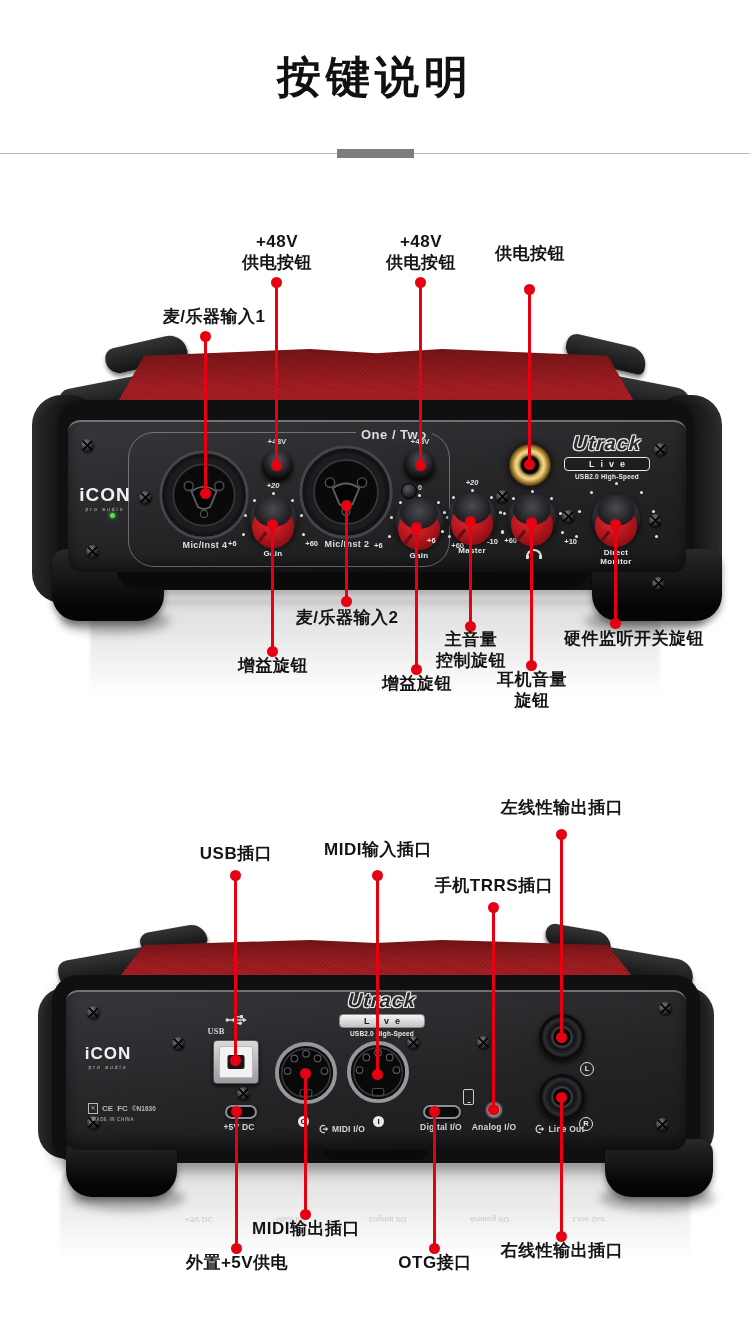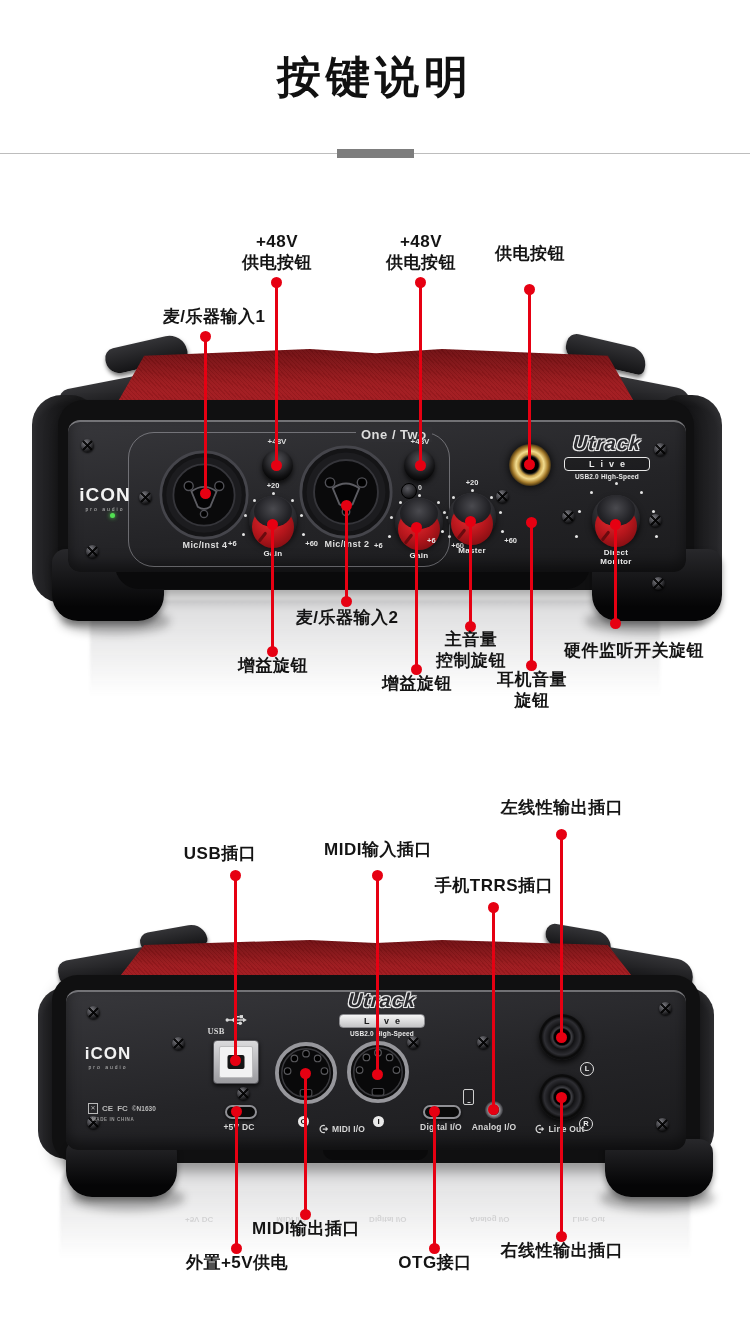--- a/index.html
+++ b/index.html
@@ -82,21 +82,21 @@
   .k-ring{position:absolute;left:21px;top:17px;width:48px;height:48px;border-radius:50%;
         background:radial-gradient(circle at 50% 30%,#515157,#29292d 55%,#0d0d0e 82%);
         box-shadow:0 4px 6px rgba(0,0,0,.65);}
   .k-red{position:absolute;left:24px;top:27px;width:42px;height:42px;border-radius:50%;
         background:radial-gradient(circle at 42% 32%,#e52a30,#b5161c 48%,#7b0d11 88%);}
   .k-cap{position:absolute;left:26px;top:17px;width:38px;height:31px;border-radius:50%;
         background:radial-gradient(ellipse at 50% 42%,#4a4a4f,#222226 62%,#141416);}
   .k-pointer{position:absolute;left:33px;top:52px;width:3px;height:12px;background:#6a0b0f;
         border-radius:2px;transform:rotate(38deg);}
   .kt{position:absolute;font-size:7.5px;color:#e4e4e4;font-weight:bold;}
-  .kt-top{left:0;right:0;top:2px;text-align:center;}
+  .kt-top{left:0;right:0;top:2px;text-align:center;font-style:italic;}
   .kt-bl{left:0px;top:60px;}
   .kt-br{right:0px;top:60px;}
   .k-name{position:absolute;left:-12px;right:-12px;top:70px;text-align:center;font-size:8px;
           font-weight:bold;color:#e9e9e9;letter-spacing:.3px;white-space:pre-line;line-height:1.15;}
   .hp-icon{position:absolute;left:39px;top:72px;width:12px;height:8px;border:2px solid #ddd;
            border-bottom:none;border-radius:8px 8px 0 0;}
   .hp-icon i{position:absolute;left:-2px;top:4px;width:3px;height:4px;background:#ddd;border-radius:1px;}
   .hp-icon b{position:absolute;right:-2px;top:4px;width:3px;height:4px;background:#ddd;border-radius:1px;}
   .hpjack{position:absolute;width:42px;height:42px;border-radius:50%;
     background:radial-gradient(circle,#000 0 27%,#141414 29%,#c9a24b 37%,#f2dc8f 47%,#a97f2e 60%,#5e4516 68%,#1c1c1e 73%,#0b0b0c 100%);
@@ -253,20 +253,33 @@
       <span class="k-ring"></span>
       <span class="k-red"></span>
       <span class="k-cap"></span>
       <span class="k-pointer"></span>
       <span class="kt kt-top">+20</span>
       <span class="kt kt-bl">+6</span>
       <span class="kt kt-br">+60</span>
       <span class="k-name">Master</span>
     </div>
 
+    <div class="knob" style="left:457px;top:140px;">
+      <span class="kdots"></span>
+      <span class="k-ring"></span>
+      <span class="k-red"></span>
+      <span class="k-cap"></span>
+      <span class="k-pointer"></span>
+      <span class="kt kt-bl">-10</span>
+      <span class="kt kt-br">+10</span>
+      <span class="hp-icon">
+          <i></i>
+          <b></b>
+        </span>
+    </div>
 
     <div class="knob knob-wide" style="left:541px;top:141px;">
       <span class="kdots"></span>
       <span class="k-ring"></span>
       <span class="k-red"></span>
       <span class="k-cap"></span>
       <span class="k-pointer"></span>
       <span class="k-name">Direct
 Monitor</span>
     </div>
@@ -448,31 +461,31 @@
     <div class="co-dot" style="left:526px;top:517px;"></div>
     <div class="co-line" style="left:530px;top:522px;height:143px;"></div>
     <div class="co-dot" style="left:526px;top:660px;"></div>
     <div class="co-label" style="left:472px;top:669px;width:120px;">耳机音量
 旋钮</div>
   </div>
   <div>
     <div class="co-dot" style="left:610px;top:519px;"></div>
     <div class="co-line" style="left:614px;top:524px;height:99px;"></div>
     <div class="co-dot" style="left:610px;top:618px;"></div>
-    <div class="co-label" style="left:554px;top:628px;width:160px;margin-top:12px;">硬件监听开关旋钮</div>
+    <div class="co-label" style="left:554px;top:628px;width:160px;">硬件监听开关旋钮</div>
   </div>
 
   <div>
     <div class="co-label" style="left:482px;top:797px;width:160px;">左线性输出插口</div>
     <div class="co-dot" style="left:556px;top:829px;"></div>
     <div class="co-line" style="left:560px;top:835px;height:203px;"></div>
     <div class="co-dot" style="left:556px;top:1032px;"></div>
   </div>
   <div>
-    <div class="co-label" style="left:160px;top:843px;width:120px;">USB插口</div>
+    <div class="co-label" style="left:176px;top:843px;width:120px;">USB插口</div>
     <div class="co-dot" style="left:230px;top:870px;"></div>
     <div class="co-line" style="left:234px;top:876px;height:185px;"></div>
     <div class="co-dot" style="left:230px;top:1055px;"></div>
   </div>
   <div>
     <div class="co-label" style="left:298px;top:839px;width:160px;">MIDI输入插口</div>
     <div class="co-dot" style="left:372px;top:870px;"></div>
     <div class="co-line" style="left:376px;top:876px;height:199px;"></div>
     <div class="co-dot" style="left:372px;top:1069px;"></div>
   </div>

